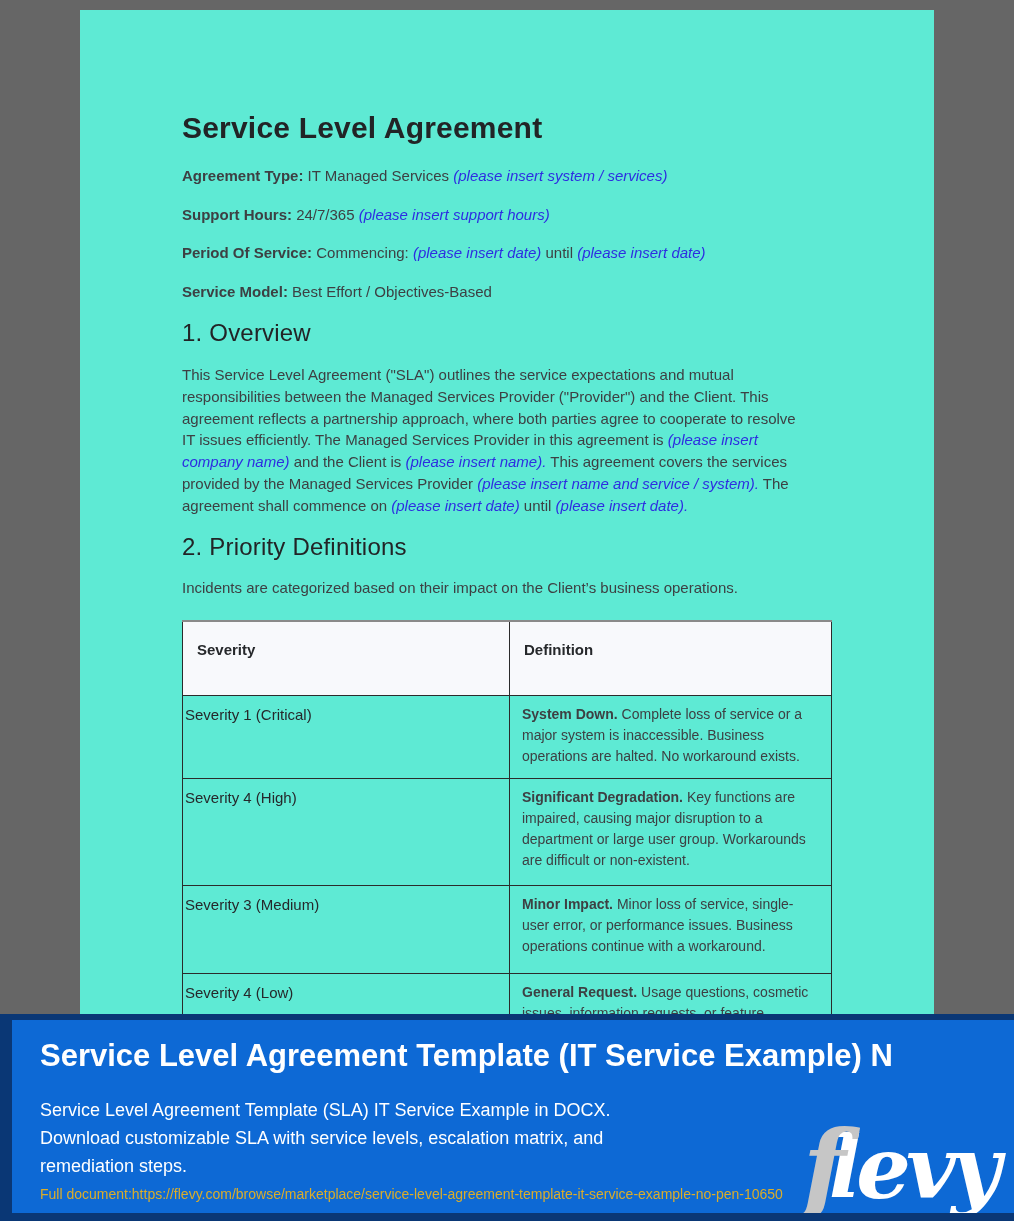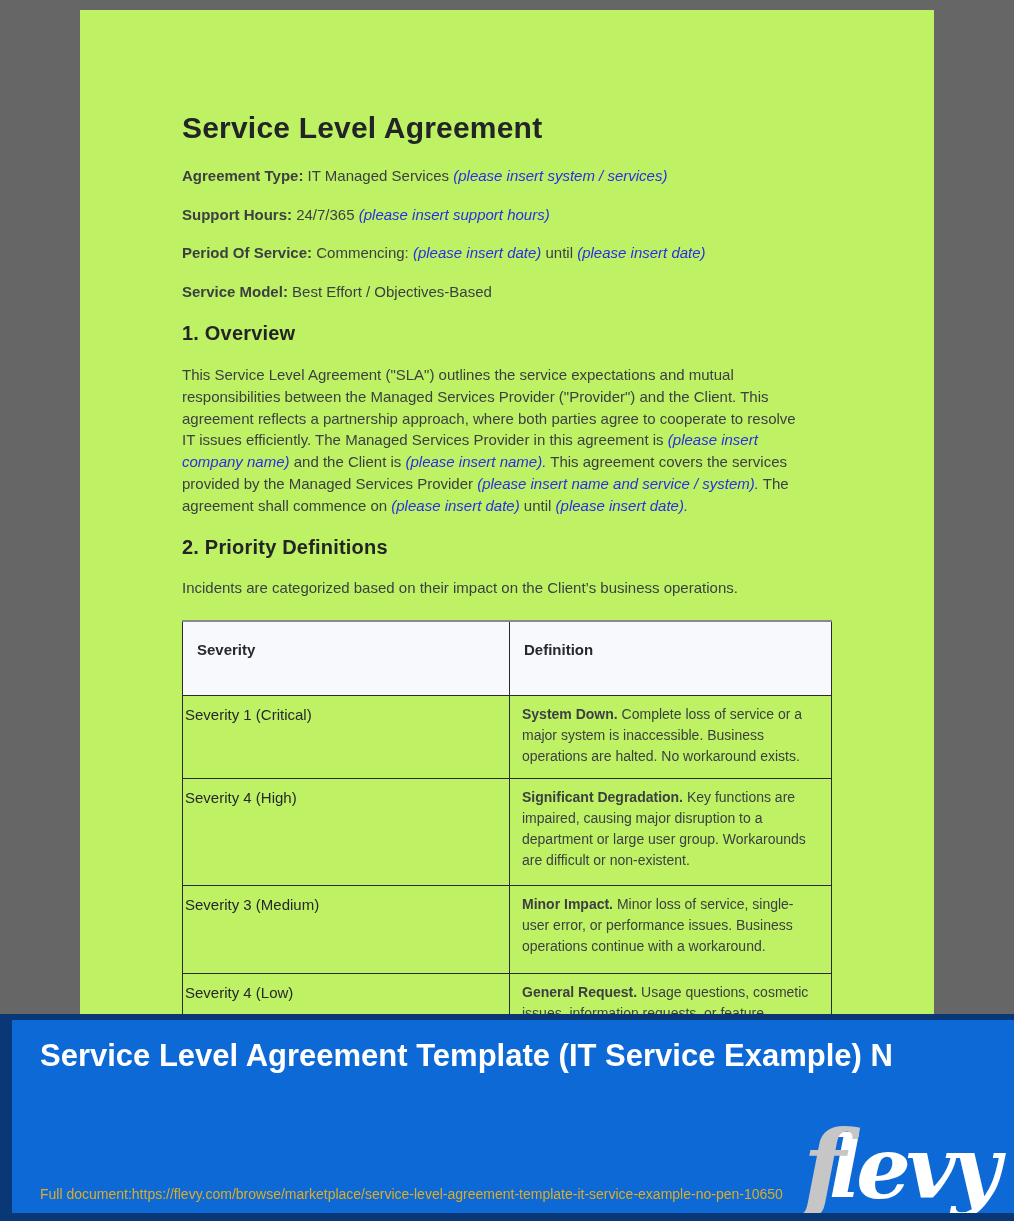--- a/index.html
+++ b/index.html
@@ -5,35 +5,35 @@
   html,body{margin:0;padding:0;}
   body{
     width:1014px;height:1221px;overflow:hidden;position:relative;
     background:#666666;
     font-family:"Liberation Sans", sans-serif;
     -webkit-font-smoothing:antialiased;
   }
   
   .doc-page{
     position:absolute;left:80px;top:10px;width:854px;height:1004px;
-    background:#bef264;
+    background:#5eead4;
   }
   .doc-title{
     position:absolute;left:102px;top:99px;
     font-size:30px;font-weight:700;color:#222426;letter-spacing:.2px;
     line-height:38px;
   }
   .meta-line{
     position:absolute;left:102px;width:720px;
     font-size:15px;line-height:20px;color:#3d4043;
   }
   .meta-1{top:156px}.meta-2{top:195px}.meta-3{top:233px}.meta-4{top:272px}
   .h2{
     position:absolute;left:102px;
-    font-size:20px;font-weight:700;color:#222426;line-height:30px;letter-spacing:.2px;
+    font-size:24px;font-weight:400;color:#222426;line-height:30px;letter-spacing:.2px;
   }
   .h2-overview{top:308px}
   .h2-priority{top:522px}
   .doc-paragraph{
     position:absolute;left:102px;top:354px;width:700px;
     font-size:15px;line-height:21.8px;color:#3d4043;
     white-space:pre-line;
   }
   .priority-intro{
     position:absolute;left:102px;top:568px;width:700px;
@@ -157,20 +157,23 @@
 issues, information requests, or feature
 requests. No impact on business operations.</span></td>
     </tr>
   </tbody>
     </table>
 </div>
 
 <div class="banner">
   <div class="banner-inner">
     <div class="banner-title">Service Level Agreement Template (IT Service Example) N</div>
+    <div class="banner-subtitle">Service Level Agreement Template (SLA) IT Service Example in DOCX.
+Download customizable SLA with service levels, escalation matrix, and
+remediation steps.</div>
     <div class="banner-link">
       <span>Full document:</span><a href="#">https://flevy.com/browse/marketplace/service-level-agreement-template-it-service-example-no-pen-10650</a>
     </div>
     <div class="banner-logo">
       <span class="logo-f">f</span><span class="logo-rest">levy</span>
     </div>
   </div>
 </div>
 
 </body></html>

